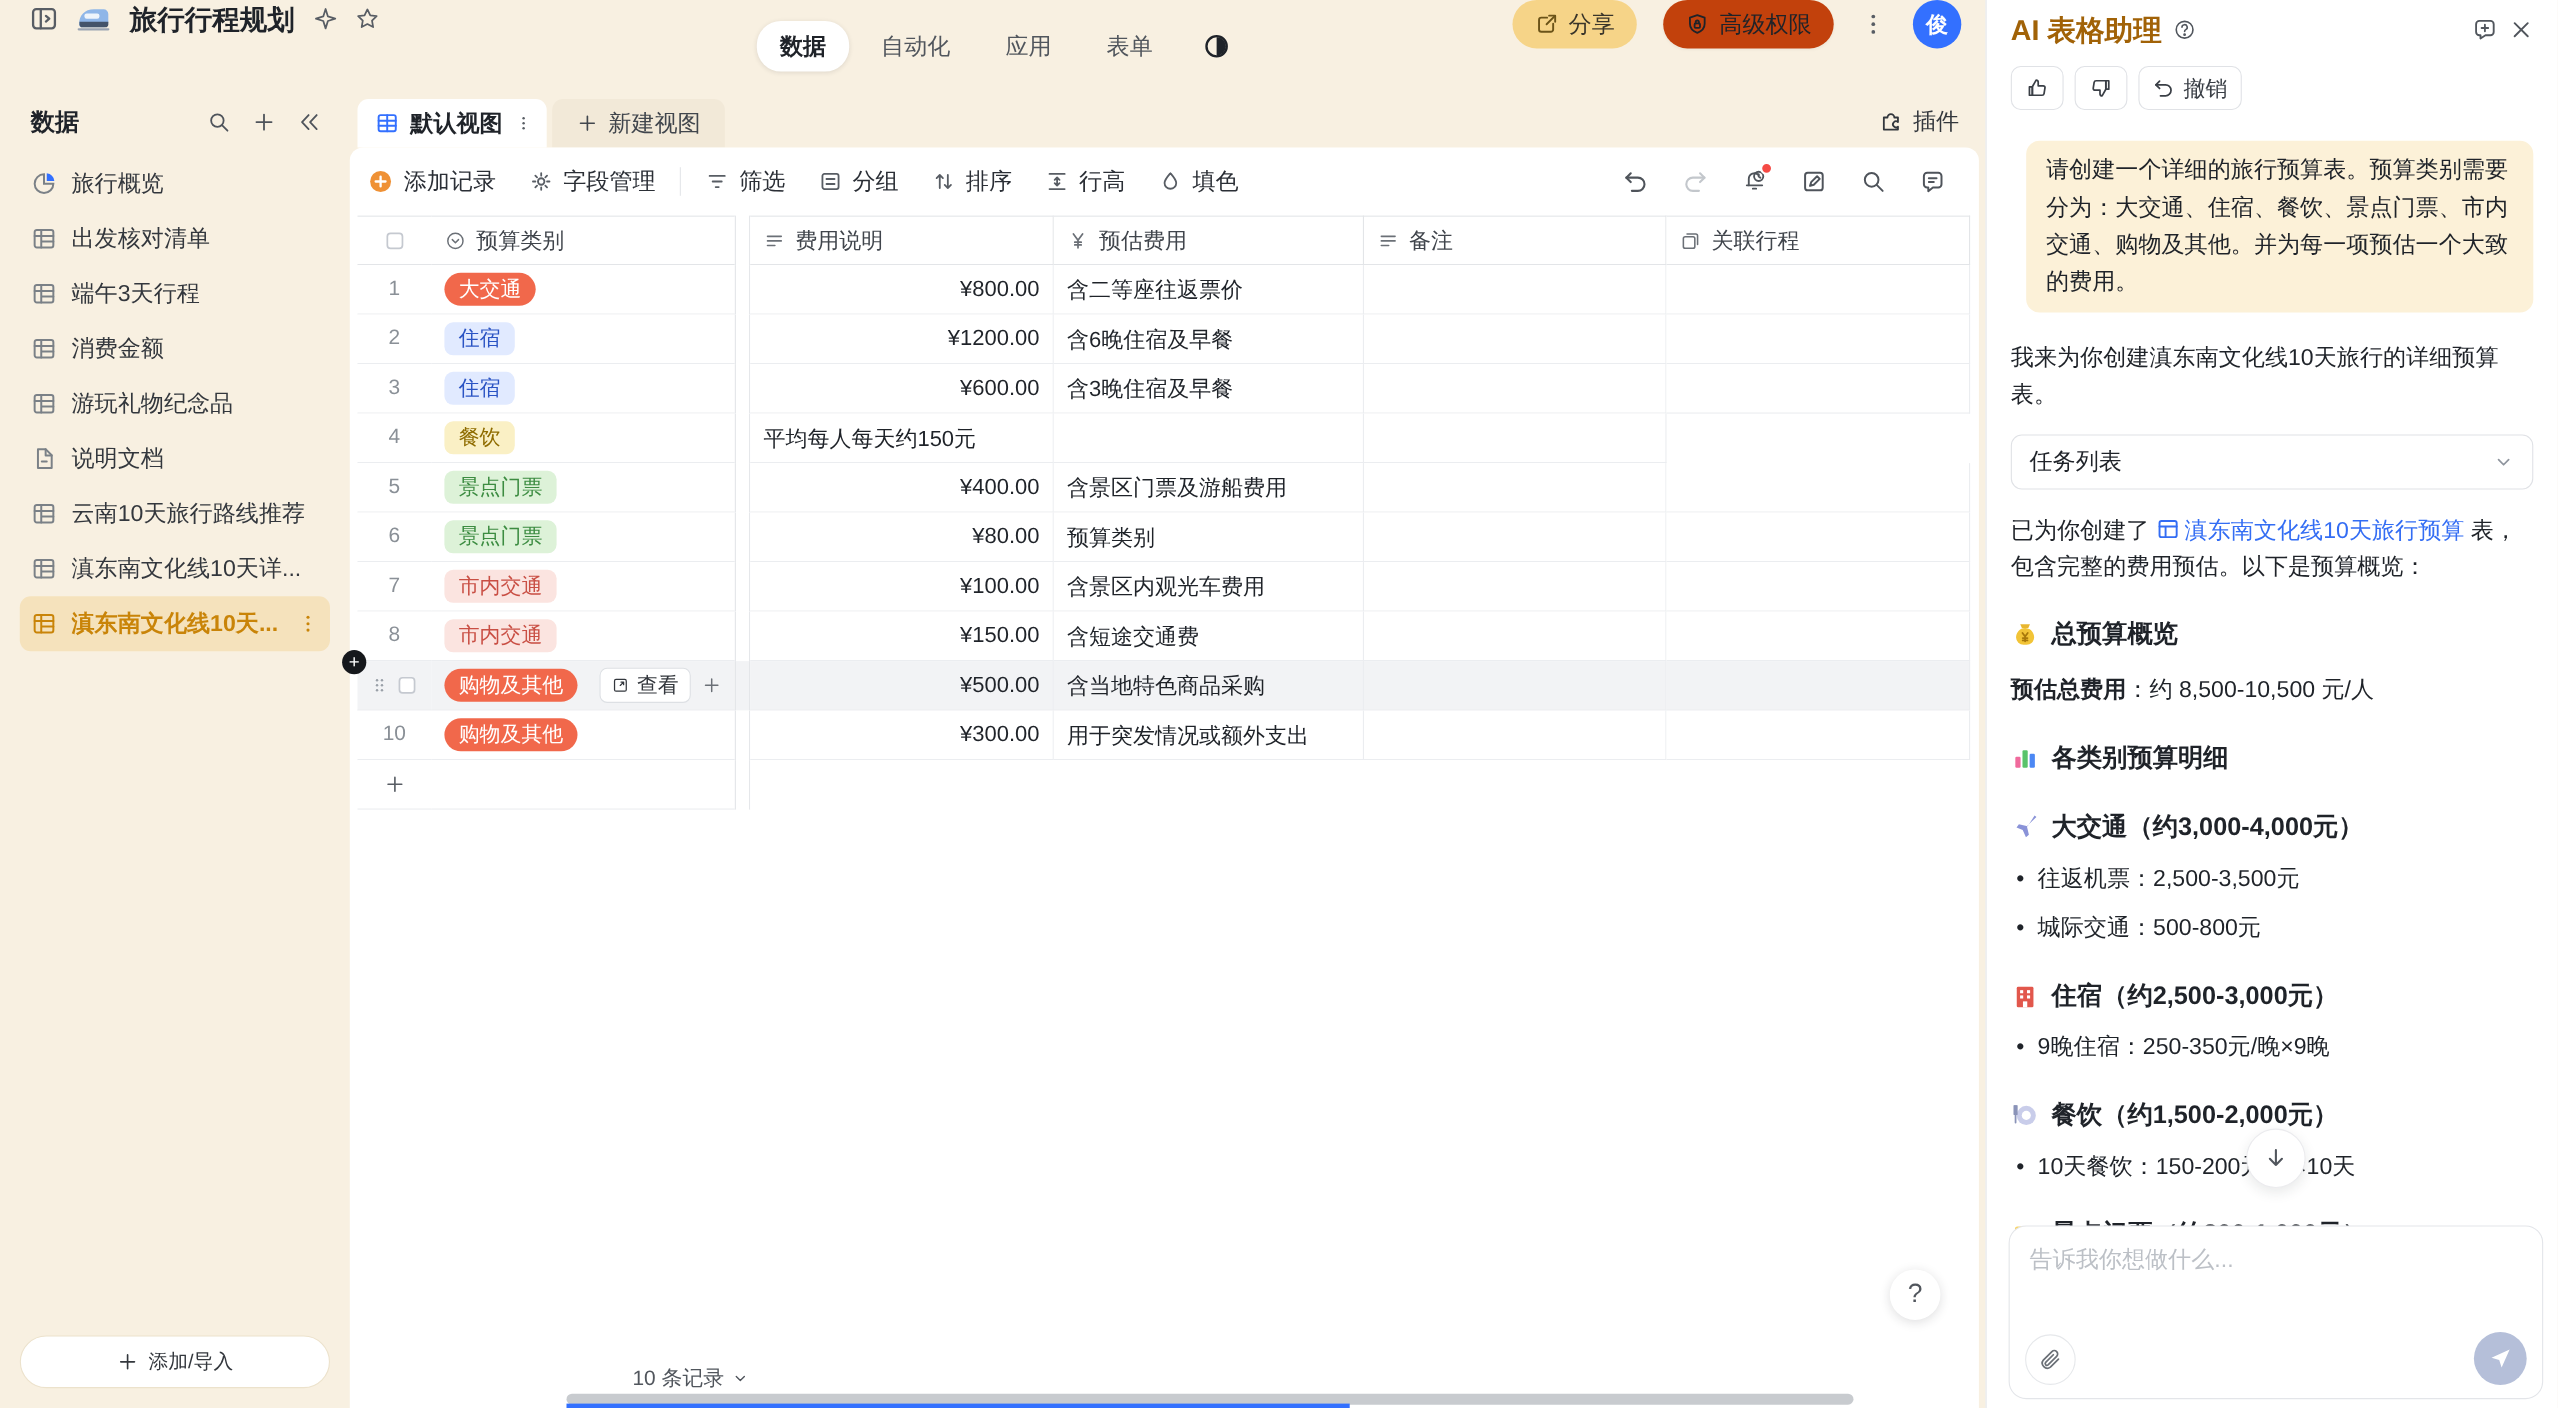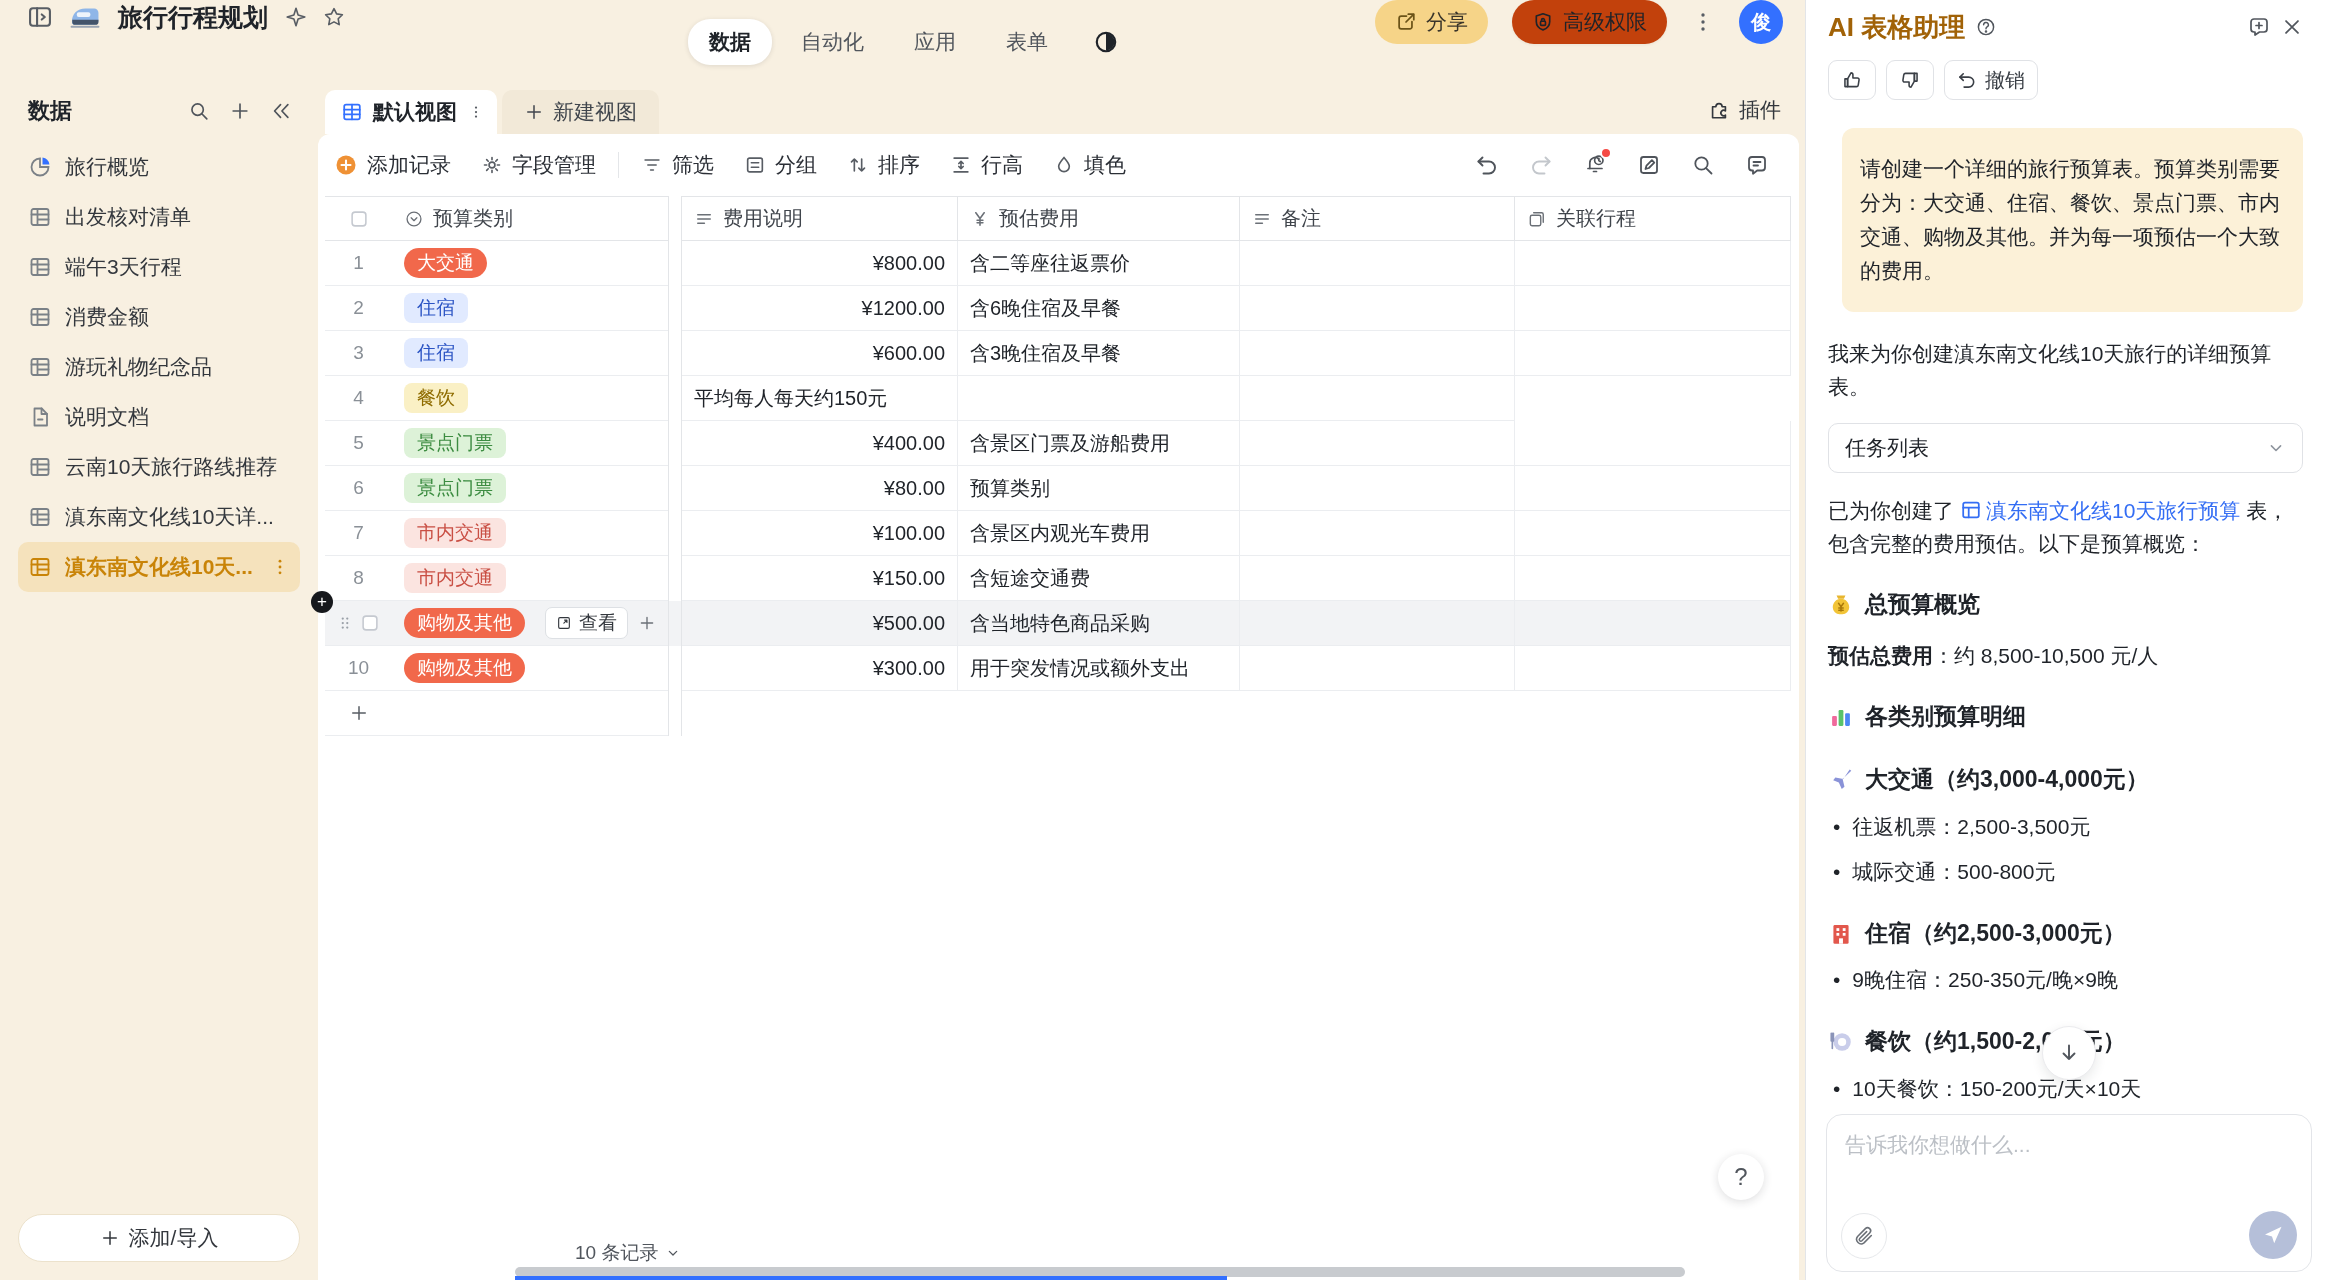--- a/index.html
+++ b/index.html
@@ -36,21 +36,21 @@
   .side-title { font-size:22px; font-weight:700; color:#1f2329; }
   .head-icons { display:flex; gap:19px; color:#4f545b; }
   .side-items { margin-top:4px; display:flex; flex-direction:column; }
   .side-item { height:50px; display:flex; align-items:center; gap:13px; padding:0 10px; border-radius:10px;
     font-size:21px; color:#33373d; cursor:default; }
   .side-item .icon { color:#7b8187; }
   .side-item .label { flex:1; white-space:nowrap; overflow:hidden; text-overflow:ellipsis; }
   .side-item.active { background:#f5e2bc; color:var(--sidebar-active-text); font-weight:700; }
   .side-item.active .icon { color:var(--sidebar-active-text); }
   .side-add { position:absolute; left:18px; right:18px; bottom:18px; height:48px; border-radius:24px; background:#fff;
-    border:1px solid #ece2cc; display:flex; align-items:center; justify-content:center; gap:9px; font-size:21px;
+    border:1px solid #ece2cc; display:flex; align-items:center; justify-content:center; gap:9px; font-size:18px;
     color:#33373d; font-family:inherit; }
 
   
   .main-col { flex:1; display:flex; flex-direction:column; padding-right:6px; min-width:0; }
   .view-bar { height:50px; flex:0 0 auto; display:flex; align-items:flex-end; position:relative; padding-left:7px; }
   .view-tab { height:44px; background:#fff; border-radius:10px 10px 0 0; display:flex; align-items:center; gap:10px;
     padding:0 12px 0 16px; font-size:21px; font-weight:600; color:#1f2329; }
   .new-view-tab { height:44px; background:#f2e9d8; border-radius:10px 10px 0 0; margin-left:5px; display:flex;
     align-items:center; gap:9px; padding:0 22px; font-size:21px; color:#41464d; }
   .plugin-btn { position:absolute; right:18px; bottom:10px; display:flex; align-items:center; gap:9px; font-size:21px; color:#33373d; }
@@ -107,21 +107,21 @@
   .ai-panel { width:520px; flex:0 0 auto; background:#fff; border-left:1px solid #e3e5e8; position:relative;
     display:flex; flex-direction:column; overflow:hidden; }
   .ai-head { height:54px; flex:0 0 auto; display:flex; align-items:center; gap:10px; padding:0 22px; }
   .ai-title { font-size:26px; font-weight:600; color:#a16207; }
   .ai-head .grow { flex:1; }
   .ai-head .icon { color:#51565d; }
   .ai-fb { display:flex; gap:10px; padding:6px 22px 0; flex:0 0 auto; }
   .fb-btn { height:40px; min-width:48px; padding:0 12px; border:1px solid #e0e2e6; border-radius:9px; background:#fff;
     display:flex; align-items:center; justify-content:center; gap:8px; color:#3a3f46; font-size:20px; font-family:inherit; }
   .ai-body { flex:1; padding:20px 22px 0; font-size:21px; color:#1f2329; line-height:1.55; overflow:hidden; position:relative; }
-  .user-bubble { background:#fcf1d8; border-radius:12px; padding:24px 18px; margin:8px 0 26px 14px; line-height:1.62; }
+  .user-bubble { background:#fcf1d8; border-radius:12px; padding:10px 18px; margin:8px 0 26px 14px; line-height:1.62; }
   .ai-intro { margin:2px 0 20px; }
   .task-dd { height:50px; border:1px solid #e0e2e6; border-radius:10px; display:flex; align-items:center;
     justify-content:space-between; padding:0 16px; margin-bottom:22px; color:#1f2329; }
   .task-dd .icon { color:#8f959e; }
   .created { margin-bottom:8px; }
   .created .link { color:var(--link-blue); }
   .created .link .icon { vertical-align:-3px; margin:0 4px 0 6px; }
   .ai-h { display:flex; align-items:center; gap:11px; margin:27px 0 4px; font-size:23px; font-weight:700; }
   .ai-key { margin:17px 0; }
   .ai-key b { font-weight:700; }

